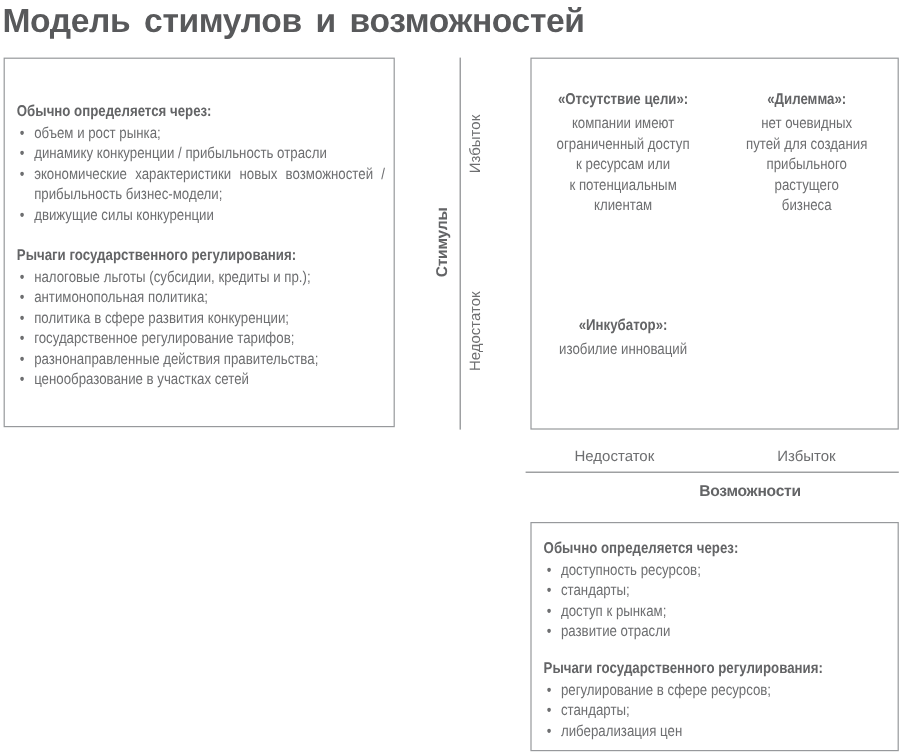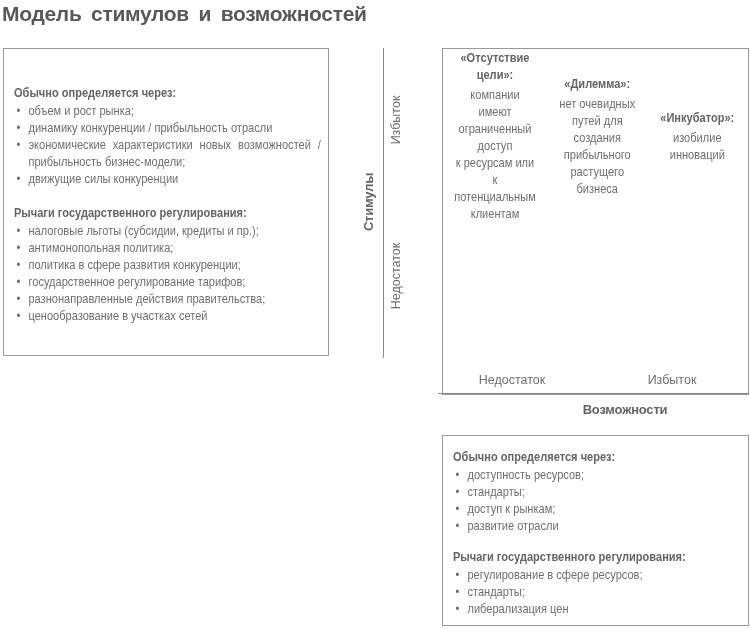--- a/index.html
+++ b/index.html
@@ -13,21 +13,21 @@
   html,body{margin:0;padding:0;}
   body{
     width:750px;height:629px;overflow:hidden;background:#ffffff;
     font-family:"Liberation Sans","DejaVu Sans",sans-serif;
     color:var(--body_text);
   }
   #diagram{position:relative;width:750px;height:629px;}
 
   .title{
     position:absolute;left:2px;top:2px;
-    font-size:21px;font-weight:700;color:var(--title_text);
+    font-size:28px;font-weight:700;color:var(--title_text);
     letter-spacing:-0.3px;word-spacing:4px;white-space:nowrap;
   }
 
   
   .panel{
     position:absolute;border:1px solid var(--border);
     font-size:13px;line-height:17px;color:var(--body_text);
   }
   .panel-inner{transform:scaleX(0.85);transform-origin:0 0;}
   .left-panel{left:3px;top:48px;width:326px;height:308px;padding:35px 7px 0 10px;}
@@ -36,23 +36,23 @@
   .bottom-panel .panel-inner{width:339px;}
   .section+.section{margin-top:17px;}
   .bottom-panel .section+.section{margin-top:14px;}
   .heading{font-weight:700;color:var(--heading_text);margin:0 0 1px 0;}
   .panel ul{list-style:none;margin:0;padding:0;}
   .panel li{position:relative;padding-left:17px;text-align:justify;}
   .panel li::before{content:"\2022";position:absolute;left:3px;}
 
   
   .matrix{
-    position:absolute;left:442px;top:48px;width:307px;height:347px;
+    position:absolute;left:442px;top:48px;width:307px;height:310px;
     border:1px solid var(--border);
-    display:grid;grid-template-columns:1fr 1fr 1fr;grid-template-rows:1fr 1fr;
+    display:grid;grid-template-columns:1fr 1fr;grid-template-rows:1fr 1fr;
   }
   .q{
     display:flex;flex-direction:column;align-items:center;justify-content:center;
     text-align:center;font-size:13px;line-height:17px;padding:0 4px;
   }
   .q-inner{transform:scaleX(0.85);transform-origin:50% 50%;width:100%;}
   .q-title{font-weight:700;color:var(--heading_text);margin-bottom:3px;}
   .q-desc{white-space:pre-line;}
 
   

